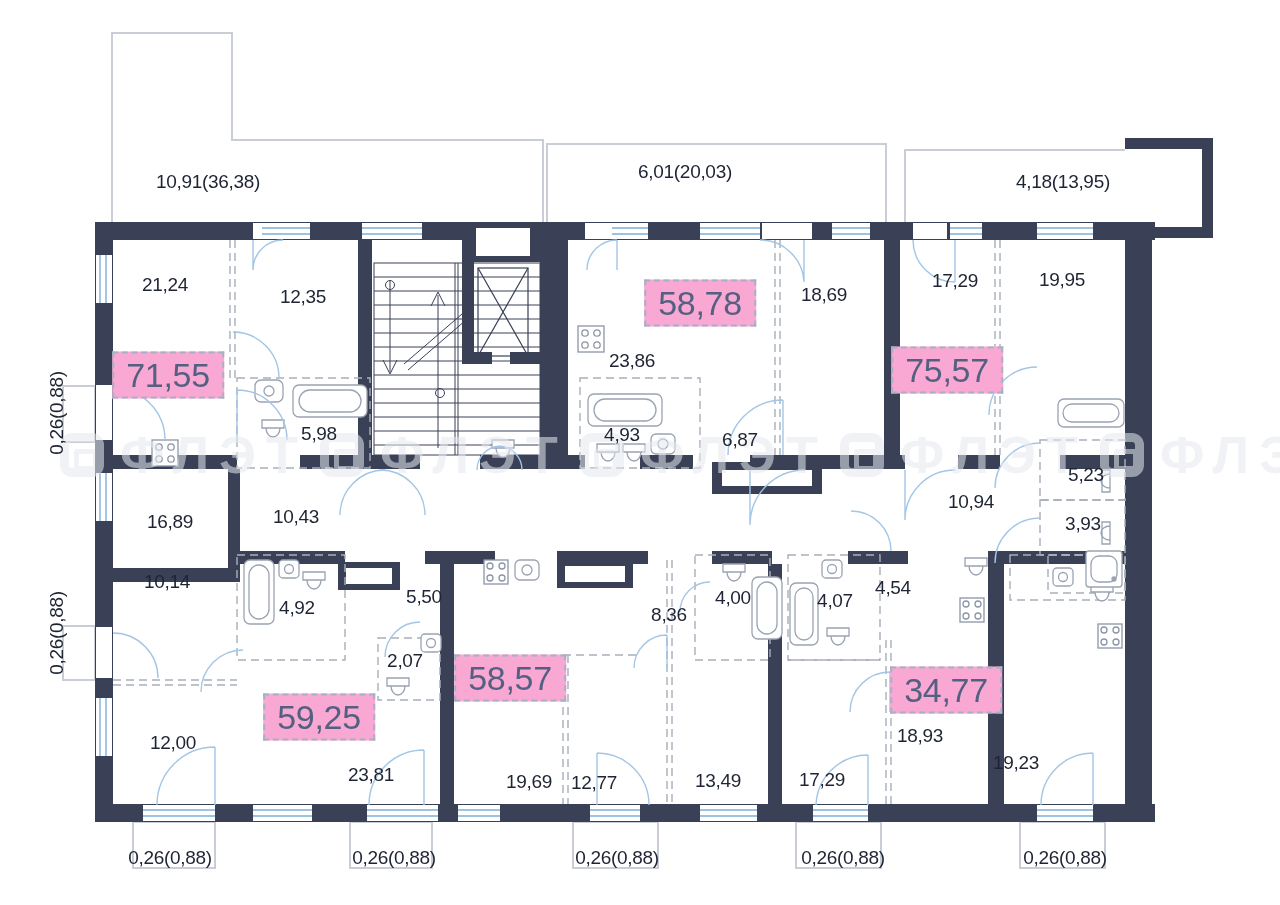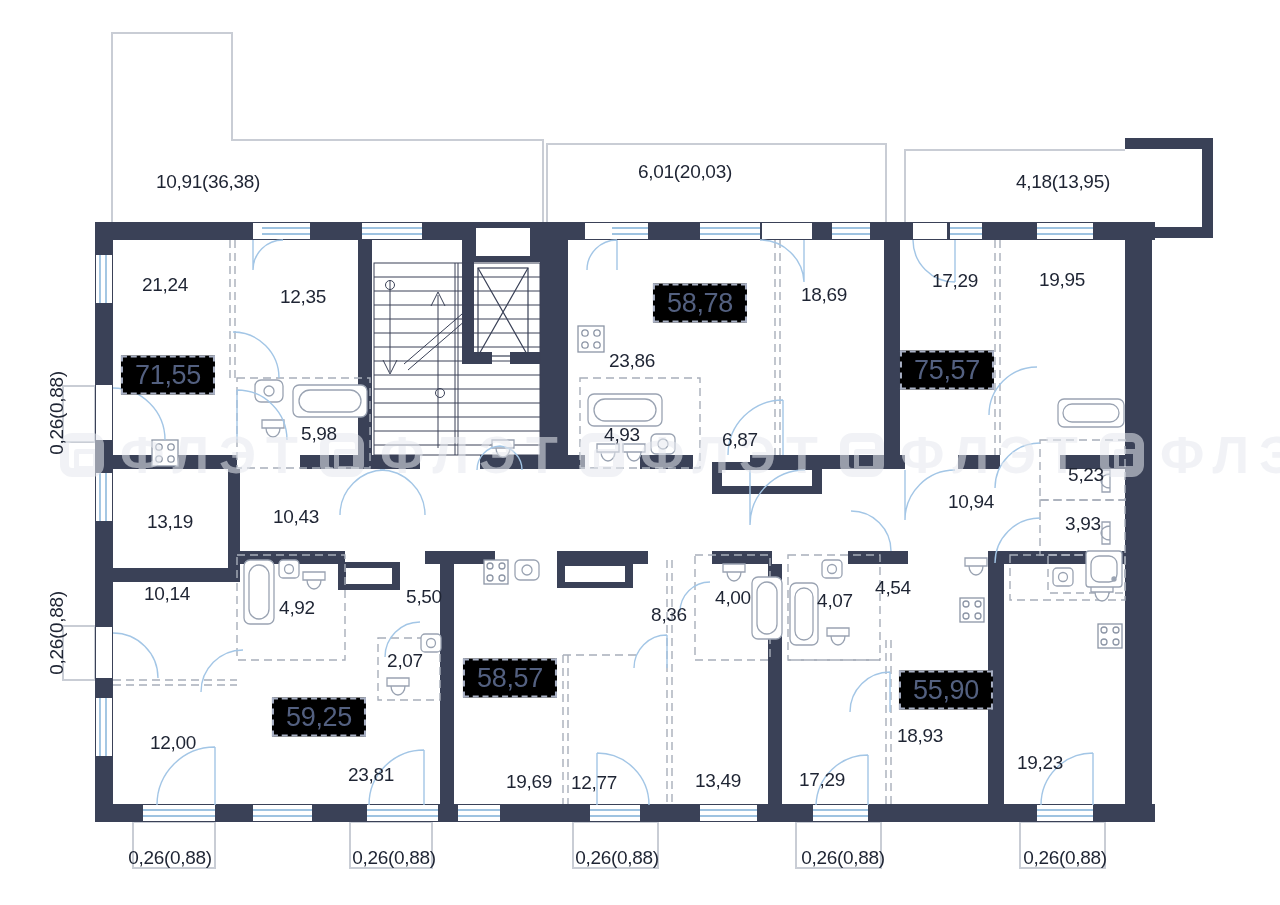--- a/index.html
+++ b/index.html
@@ -1,21 +1,21 @@
 <!DOCTYPE html>
 <html><head>
 <meta charset="utf-8">
 <style>
   html,body{margin:0;padding:0;background:#ffffff;}
   #plan{position:relative;width:1280px;height:905px;background:#ffffff;overflow:hidden;
         font-family:"Liberation Sans","DejaVu Sans",sans-serif;}
   #plan svg{position:absolute;left:0;top:0;}
   .lbl{position:absolute;transform:translate(-50%,-50%);white-space:nowrap;
        font-size:19px;color:#1e2433;letter-spacing:-0.3px;z-index:5;}
-  .boxed{font-size:27px;color:#536080;border:2px dashed #a8b0c4;background:#000000;
+  .boxed{font-size:34px;color:#536080;border:2px dashed #a8b0c4;background:#f9a8d4;
          padding:2px 12px;z-index:5;}
   .rot{transform:translate(-50%,-50%) rotate(-90deg);}
   .wm{position:absolute;transform:translate(0,-50%);display:flex;align-items:center;gap:16px;
       z-index:1;opacity:0.55;pointer-events:none;}
   .wm .wm-ic{width:44px;height:44px;border:9px solid #e6e9ef;border-radius:12px;box-sizing:border-box;
       position:relative;}
   .wm .wm-ic:after{content:"";position:absolute;left:5px;top:7px;width:14px;height:12px;
       border:5px solid #e6e9ef;border-radius:3px;}
   .wm .wm-tx{font-size:52px;font-weight:bold;color:#e6e9ef;letter-spacing:10px;
       font-family:"Liberation Sans",sans-serif;}
@@ -312,46 +312,46 @@
 <div class="lbl" style="left:394px;top:858px">0,26(0,88)</div>
 <div class="lbl" style="left:617px;top:858px">0,26(0,88)</div>
 <div class="lbl" style="left:843px;top:858px">0,26(0,88)</div>
 <div class="lbl" style="left:1065px;top:858px">0,26(0,88)</div>
 
 <div class="lbl boxed" style="left:168px;top:375px">71,55</div>
 <div class="lbl boxed" style="left:700px;top:303px">58,78</div>
 <div class="lbl boxed" style="left:947px;top:370px">75,57</div>
 <div class="lbl boxed" style="left:319px;top:717px">59,25</div>
 <div class="lbl boxed" style="left:510px;top:678px">58,57</div>
-<div class="lbl boxed" style="left:946px;top:690px">55,90</div>
+<div class="lbl boxed" style="left:946px;top:690px">34,77</div>
 
 <div class="lbl" style="left:165px;top:285px">21,24</div>
 <div class="lbl" style="left:303px;top:297px">12,35</div>
 <div class="lbl" style="left:632px;top:361px">23,86</div>
 <div class="lbl" style="left:824px;top:295px">18,69</div>
 <div class="lbl" style="left:955px;top:281px">17,29</div>
 <div class="lbl" style="left:1062px;top:280px">19,95</div>
 <div class="lbl" style="left:319px;top:434px">5,98</div>
 <div class="lbl" style="left:622px;top:435px">4,93</div>
 <div class="lbl" style="left:740px;top:440px">6,87</div>
 <div class="lbl" style="left:1086px;top:475px">5,23</div>
 <div class="lbl" style="left:1083px;top:524px">3,93</div>
 <div class="lbl" style="left:971px;top:502px">10,94</div>
-<div class="lbl" style="left:170px;top:522px">13,19</div>
+<div class="lbl" style="left:170px;top:522px">16,89</div>
 <div class="lbl" style="left:296px;top:517px">10,43</div>
-<div class="lbl" style="left:167px;top:594px">10,14</div>
+<div class="lbl" style="left:167px;top:582px">10,14</div>
 <div class="lbl" style="left:297px;top:608px">4,92</div>
 <div class="lbl" style="left:424px;top:597px">5,50</div>
 <div class="lbl" style="left:405px;top:661px">2,07</div>
 <div class="lbl" style="left:173px;top:743px">12,00</div>
 <div class="lbl" style="left:371px;top:775px">23,81</div>
 <div class="lbl" style="left:529px;top:782px">19,69</div>
 <div class="lbl" style="left:594px;top:783px">12,77</div>
 <div class="lbl" style="left:718px;top:781px">13,49</div>
 <div class="lbl" style="left:669px;top:615px">8,36</div>
 <div class="lbl" style="left:733px;top:598px">4,00</div>
 <div class="lbl" style="left:835px;top:601px">4,07</div>
 <div class="lbl" style="left:893px;top:588px">4,54</div>
 <div class="lbl" style="left:822px;top:780px">17,29</div>
 <div class="lbl" style="left:920px;top:736px">18,93</div>
-<div class="lbl" style="left:1040px;top:763px">19,23</div>
+<div class="lbl" style="left:1016px;top:763px">19,23</div>
 
 </div>
 
 </body></html>

